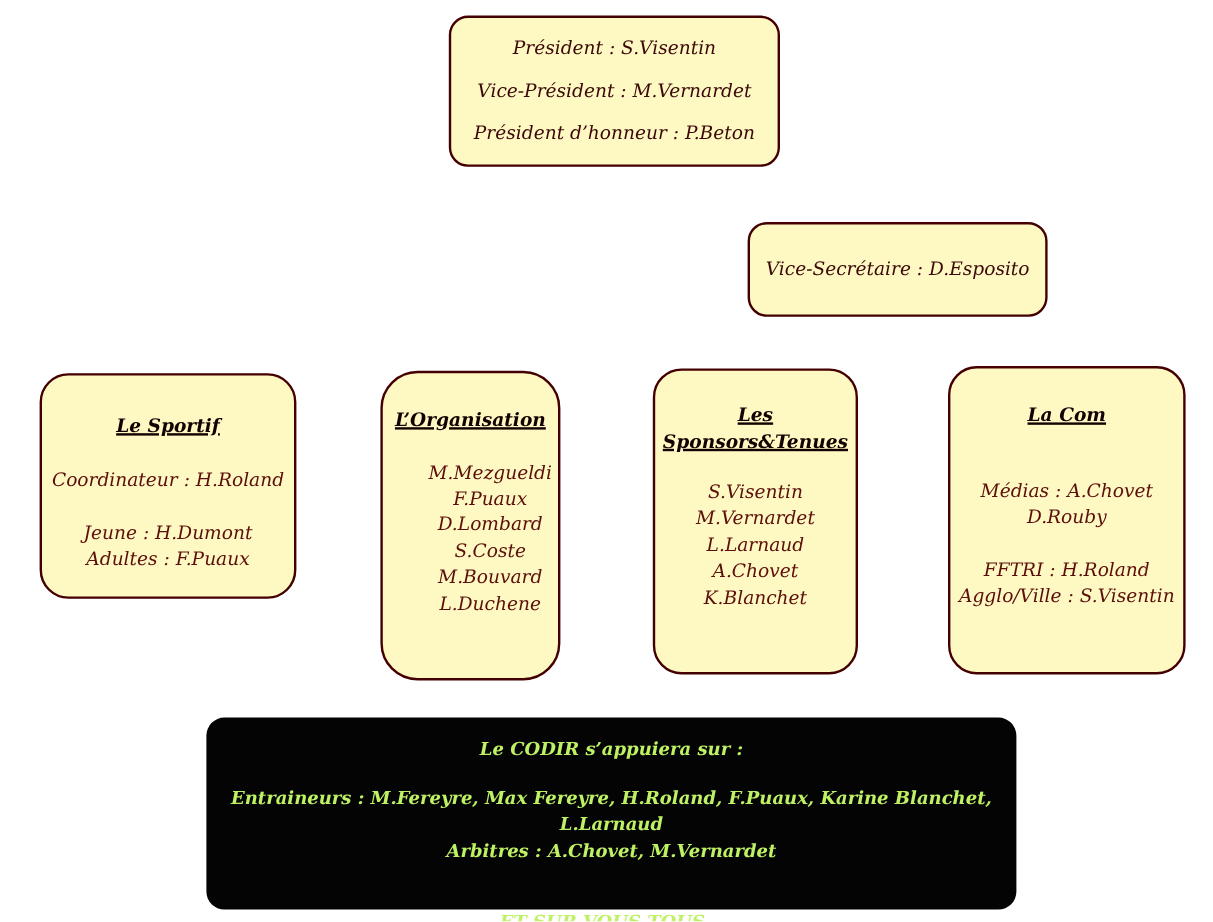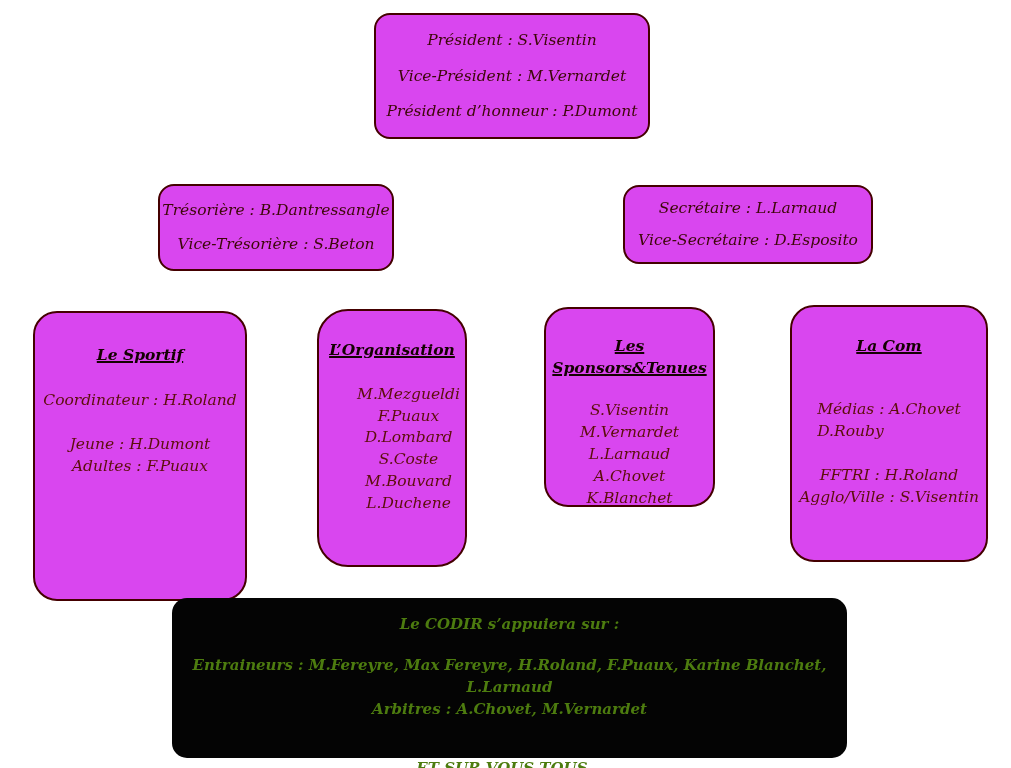--- a/index.html
+++ b/index.html
@@ -11,21 +11,21 @@
     background: #ffffff;
     overflow: hidden;
     font-family: "DejaVu Serif", "Liberation Serif", serif;
     font-style: italic;
   }
   .box {
     position: absolute;
     text-align: center;
   }
   .red-box {
-    background: #d946ef;
+    background: #fef9c3;
     border: 2px solid #440000;
     color: #3c0707;
   }
   .hdr-box {
     display: flex;
     flex-direction: column;
     justify-content: space-evenly;
     border-radius: 16px;
     font-size: 15.5px;
     line-height: 21px;
@@ -43,67 +43,62 @@
     line-height: 24px;
     white-space: pre-line;
   }
   .group {
     white-space: pre-line;
     line-height: 22px;
   }
   .org-names { line-height: 21.7px; padding-left: 33px; }
   .align-right {
     display: inline-block;
-    text-align: left;
+    text-align: center;
   }
   
   .presidency { left: 374px; top: 13px;  width: 276px; height: 126px; }
   .treasury   { left: 158px; top: 184px; width: 236px; height: 87px;  }
   .secretary  { left: 623px; top: 185px; width: 250px; height: 79px;  }
-  .sportif      { left: 33px;  top: 311px; width: 214px; height: 290px; padding-top: 30px; }
+  .sportif      { left: 33px;  top: 311px; width: 214px; height: 188px; padding-top: 30px; }
   .organisation { left: 317px; top: 309px; width: 150px; height: 258px; padding-top: 27px; border-radius: 31px; }
-  .sponsors     { left: 544px; top: 307px; width: 171px; height: 200px; padding-top: 26px; }
+  .sponsors     { left: 544px; top: 307px; width: 171px; height: 255px; padding-top: 26px; }
   .lacom        { left: 790px; top: 305px; width: 198px; height: 257px; padding-top: 27px; }
   .sportif .dept-title      { margin-bottom: 22px; }
   .sportif .g1              { margin-bottom: 22px; }
   .organisation .dept-title { margin-bottom: 22px; }
   .sponsors .dept-title     { margin-bottom: 20px; line-height: 22px; }
   .lacom .dept-title        { margin-bottom: 40px; }
   .lacom .g1                { margin-bottom: 22px; }
   .codir {
     left: 172px; top: 598px; width: 675px; height: 160px;
     background: #040404;
     border-radius: 15px;
-    color: #4d7c0f;
+    color: #bef264;
     font-weight: bold;
     font-size: 15px;
     padding-top: 14px;
   }
   .codir .line1 { line-height: 24px; margin-bottom: 18px; }
   .codir .g1    { margin-bottom: 36px; }
   .codir .line2 { line-height: 24px; }
 </style>
 </head>
 <body>
 
 <div class="canvas">
 
   <div class="box red-box hdr-box presidency">
     <div>Président : S.Visentin</div>
     <div>Vice-Président : M.Vernardet</div>
-    <div>Président d’honneur : P.Dumont</div>
+    <div>Président d’honneur : P.Beton</div>
   </div>
 
-  <div class="box red-box hdr-box treasury">
-    <div>Trésorière : B.Dantressangle</div>
-    <div>Vice-Trésorière : S.Beton</div>
-  </div>
 
   <div class="box red-box hdr-box secretary">
-    <div>Secrétaire : L.Larnaud</div>
     <div>Vice-Secrétaire : D.Esposito</div>
   </div>
 
   <div class="box red-box dept-box sportif">
     <div class="dept-title">Le Sportif</div>
     <div class="group g1">Coordinateur : H.Roland</div>
     <div class="group">Jeune : H.Dumont
 Adultes : F.Puaux</div>
   </div>
 

